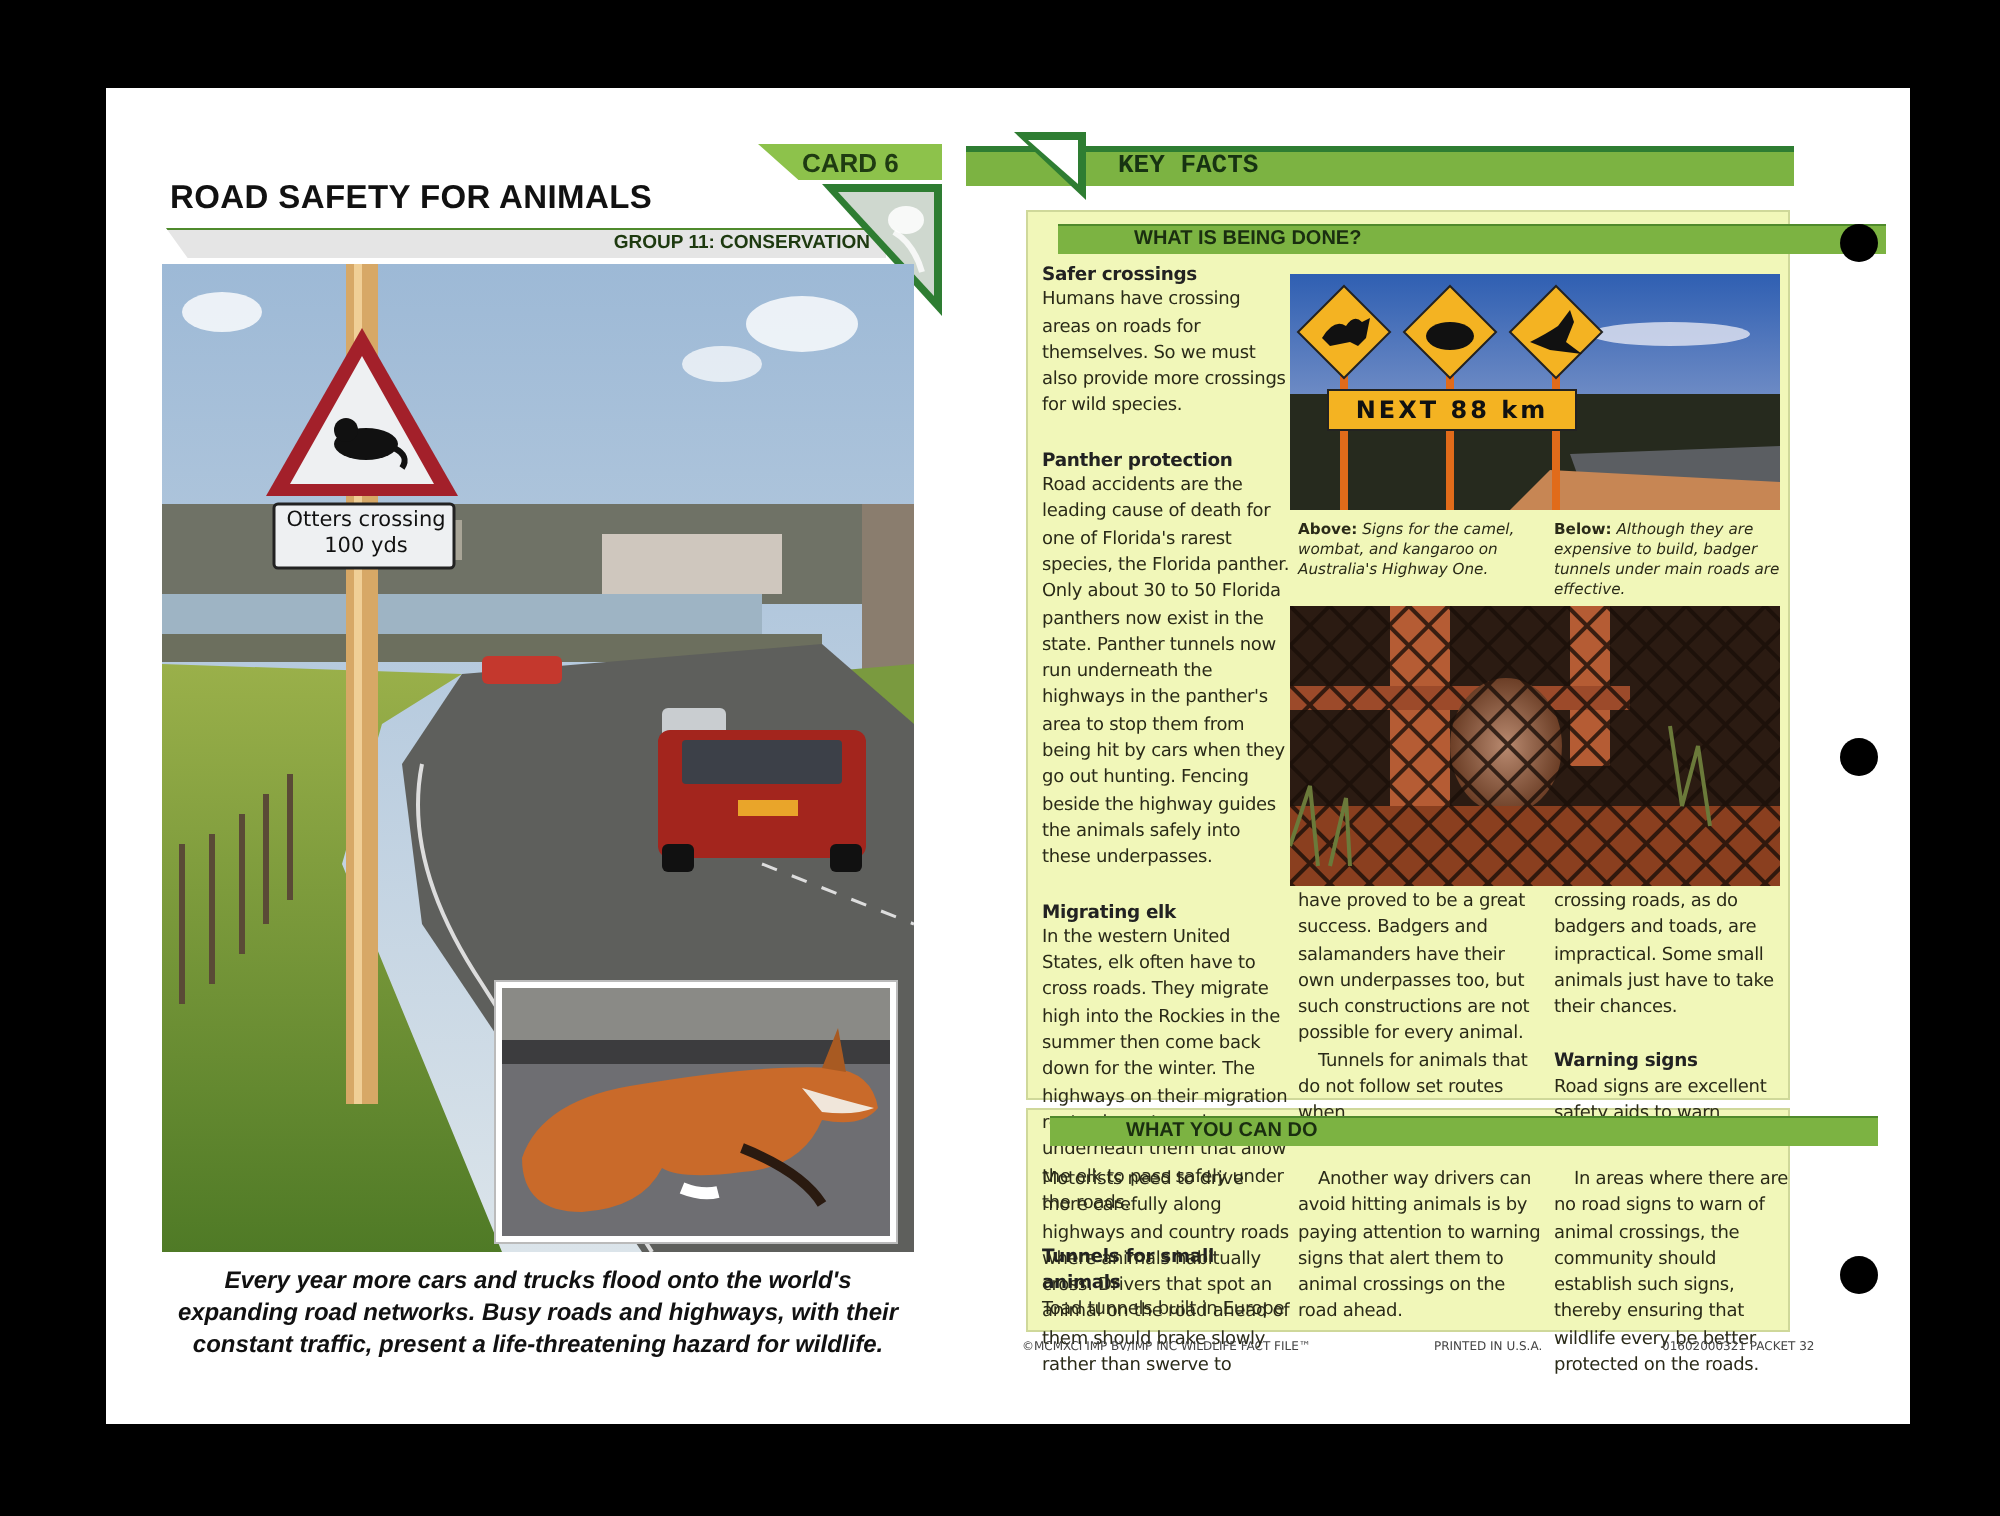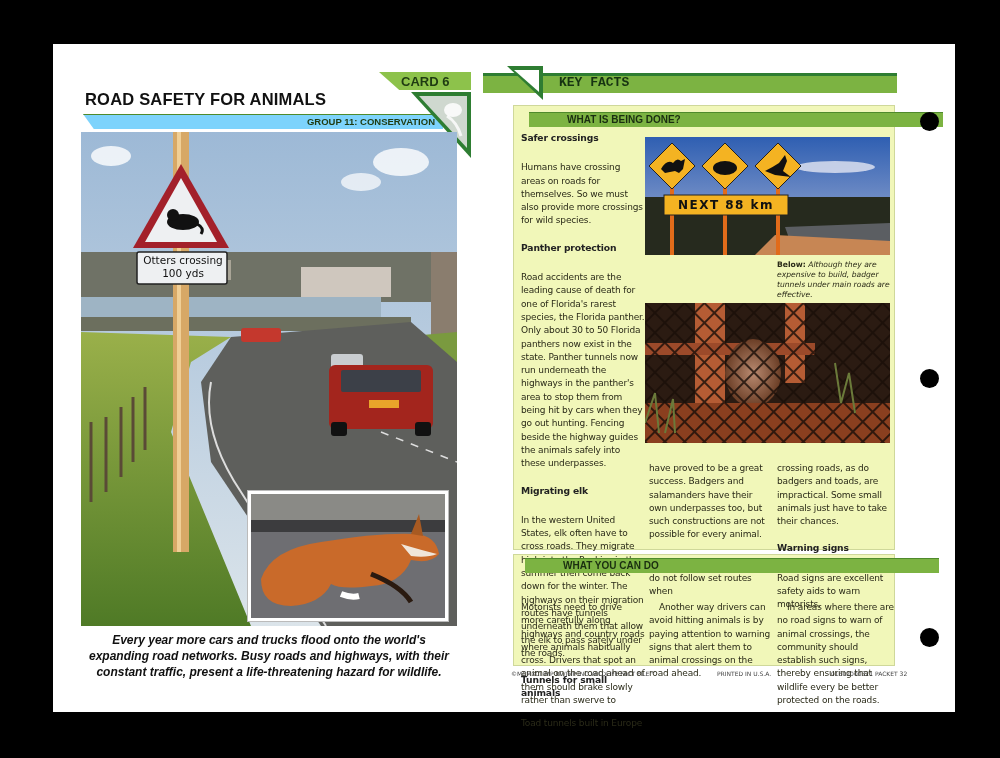--- a/index.html
+++ b/index.html
@@ -2,21 +2,21 @@
 <html><head>
 <meta charset="utf-8">
 <style>
   html, body { margin:0; padding:0; }
   body { width:1000px; height:758px; background:#000; position:relative; overflow:hidden; font-family:"Liberation Sans", sans-serif; }
   .card { position:absolute; left:53px; top:44px; width:902px; height:668px; background:#fff; }
   .abs { position:absolute; }
 
   
   .title { left:32px; top:46px; font-weight:bold; font-size:16.5px; letter-spacing:0.2px; color:#111; white-space:nowrap; }
-  .group-band { left:30px; top:70px; width:360px; height:14px; background:#7dd3fc; clip-path:polygon(0 0, 100% 0, 100% 100%, 3% 100%); border-top:1px solid #4f8a2c; }
+  .group-band { left:30px; top:70px; width:360px; height:14px; background:#e5e5e5; clip-path:polygon(0 0, 100% 0, 100% 100%, 3% 100%); border-top:1px solid #4f8a2c; }
   .group-label { right:8px; top:1px; font-size:9.5px; font-weight:bold; color:#1e3a10; white-space:nowrap; }
   .card-tab { left:326px; top:28px; width:92px; height:18px; background:#8dc24b; clip-path:polygon(0 0, 100% 0, 100% 100%, 22% 100%); }
   .card-label { left:348px; top:30px; font-size:13px; font-weight:bold; color:#1f3b12; white-space:nowrap; }
   .logo-tri { left:358px; top:48px; width:60px; height:66px; }
   .photo-main { left:28px; top:88px; width:420px; height:494px; overflow:hidden; }
   .fox-frame { left:195px; top:447px; width:200px; height:130px; background:#fff; padding:3px; box-sizing:border-box; box-shadow:0 0 0 1px #bbb; }
   .fox-inner { width:100%; height:100%; }
   .caption { left:30px; top:588px; width:372px; text-align:center; font-style:italic; font-weight:bold; font-size:12px; line-height:16px; color:#111; }
 
   
@@ -25,21 +25,21 @@
   .kf-label { left:506px; top:31px; font-size:13px; font-weight:bold; color:#173312;font-family:Liberation Mono, monospace; }
   .panel1 { left:460px; top:61px; width:382px; height:445px; background:#f1f7b9; border:1px solid #cfd89a; box-sizing:border-box; }
   .panel2 { left:460px; top:510px; width:382px; height:112px; background:#f1f7b9; border:1px solid #cfd89a; box-sizing:border-box; }
   .sec-band { height:15px; background:#7cb342; border-top:1px solid #4f8a2c; box-sizing:border-box; }
   .sec-label { font-size:10px; font-weight:bold; color:#1a2e10; padding-left:38px; line-height:14px; }
   .sec1 { left:430px; top:68px; width:414px;padding-left:46px; }
   .sec2 { left:430px; top:514px; width:414px;padding-left:42px; }
 
   .col { font-size:9px; line-height:13.3px; color:#2a2a18; font-family:"DejaVu Sans", sans-serif; letter-spacing:-0.15px; }
   .col h4 { margin:0; font-size:9.2px; font-weight:bold; color:#222; }
-  .col p { margin:17px 0 13px 0; }
+  .col p { margin:0 0 13px 0; }
   .col .ind { text-indent:10px; }
   .colA { left:468px; top:87px; width:124px; }
   .colB { left:596px; top:401px; width:124px; }
   .colC { left:724px; top:401px; width:120px; }
 
   .pic-signs { left:592px; top:93px; width:245px; height:118px; overflow:hidden; }
   .pic-tunnel { left:592px; top:259px; width:245px; height:140px; overflow:hidden; }
   .cap-small { font-size:7.6px; line-height:10px; font-style:italic; color:#2a2a18; font-family:"DejaVu Sans", sans-serif; }
   .cap-small b { font-style:normal; }
   .capL { left:596px; top:216px; width:120px; }
@@ -206,20 +206,21 @@
         <polygon points="133,6 156,29 133,52 110,29"></polygon>
       </g>
       <path d="M16 32 Q22 22 28 26 Q32 20 36 24 L40 22 L38 32 L34 36 L30 34 L20 36 Z" fill="#111"></path>
       <ellipse cx="80" cy="31" rx="12" ry="7" fill="#111"></ellipse>
       <path d="M120 34 Q128 30 134 26 L140 18 L142 24 L138 34 L146 40 L130 38 Z" fill="#111"></path>
       <rect x="19" y="58" width="124" height="20" fill="#f4b322" stroke="#222" stroke-width="1"></rect>
     </svg>
     <div class="abs" style="left:19px;top:61px;width:124px;text-align:center;font-size:12px;font-weight:bold;letter-spacing:1.5px;color:#111;font-family:'DejaVu Sans',sans-serif;">NEXT 88 km</div>
   </div>
 
+  <div class="abs cap-small capL"><b>Above:</b> <span>Signs for the camel, wombat, and kangaroo on Australia's Highway One.</span></div>
   <div class="abs cap-small capR"><b>Below:</b> <span>Although they are expensive to build, badger tunnels under main roads are effective.</span></div>
 
   <div class="abs pic-tunnel">
     <svg width="245" height="140" viewBox="0 0 245 140">
       <defs>
         <pattern id="mesh" width="14" height="14" patternUnits="userSpaceOnUse" patternTransform="rotate(45)">
           <rect width="14" height="14" fill="none" stroke="#1a0e08" stroke-width="2"></rect>
         </pattern>
         <radialGradient id="pipe" cx="0.5" cy="0.5" r="0.5">
             <stop offset="0" stop-color="#b98a70"></stop>

